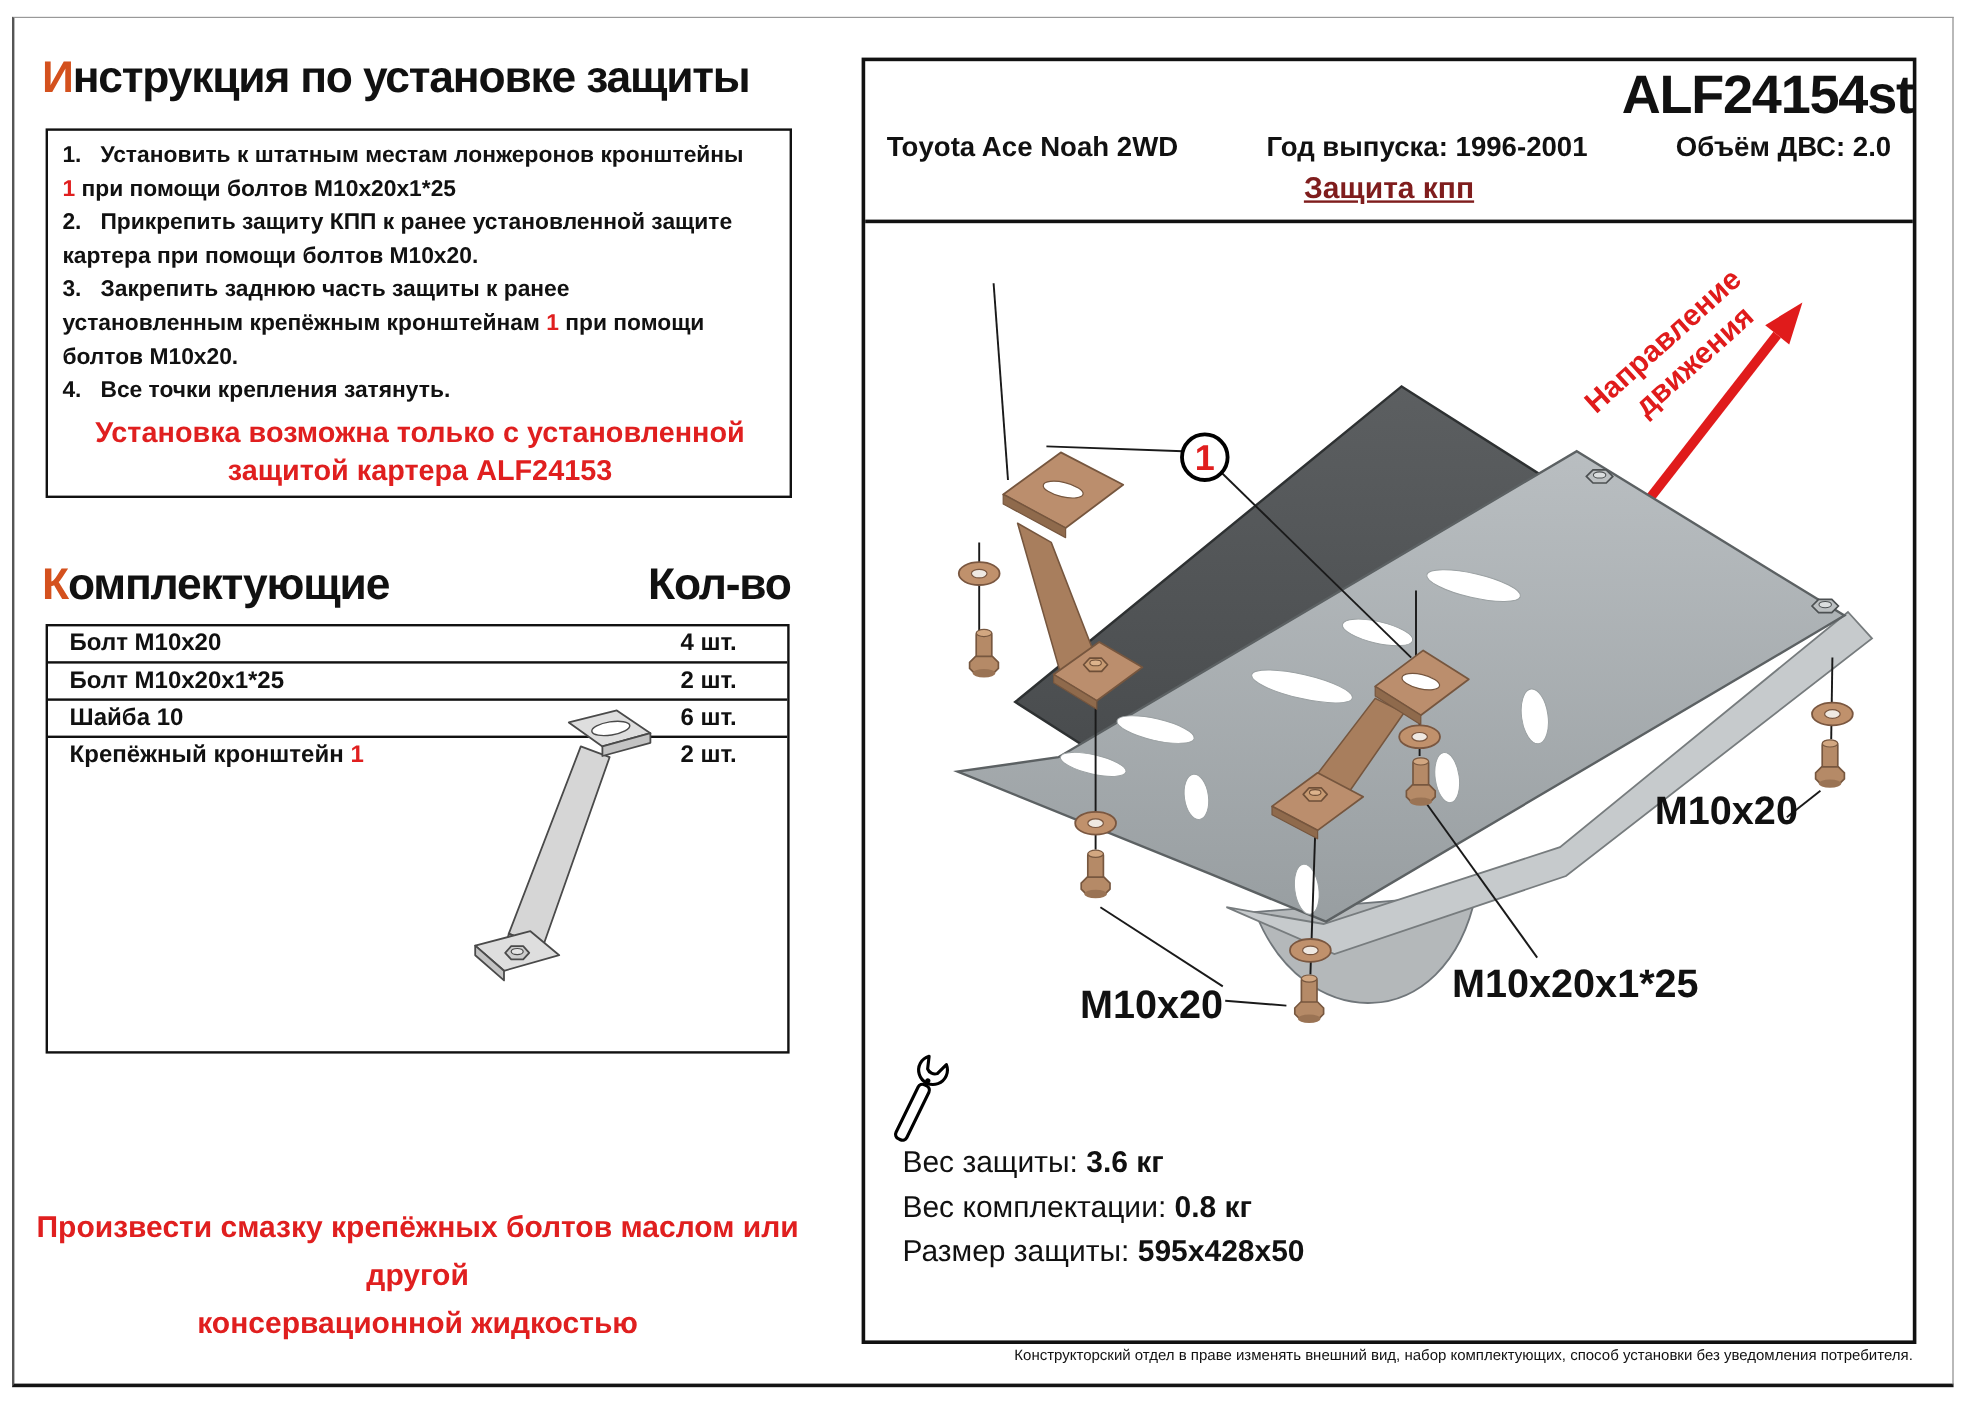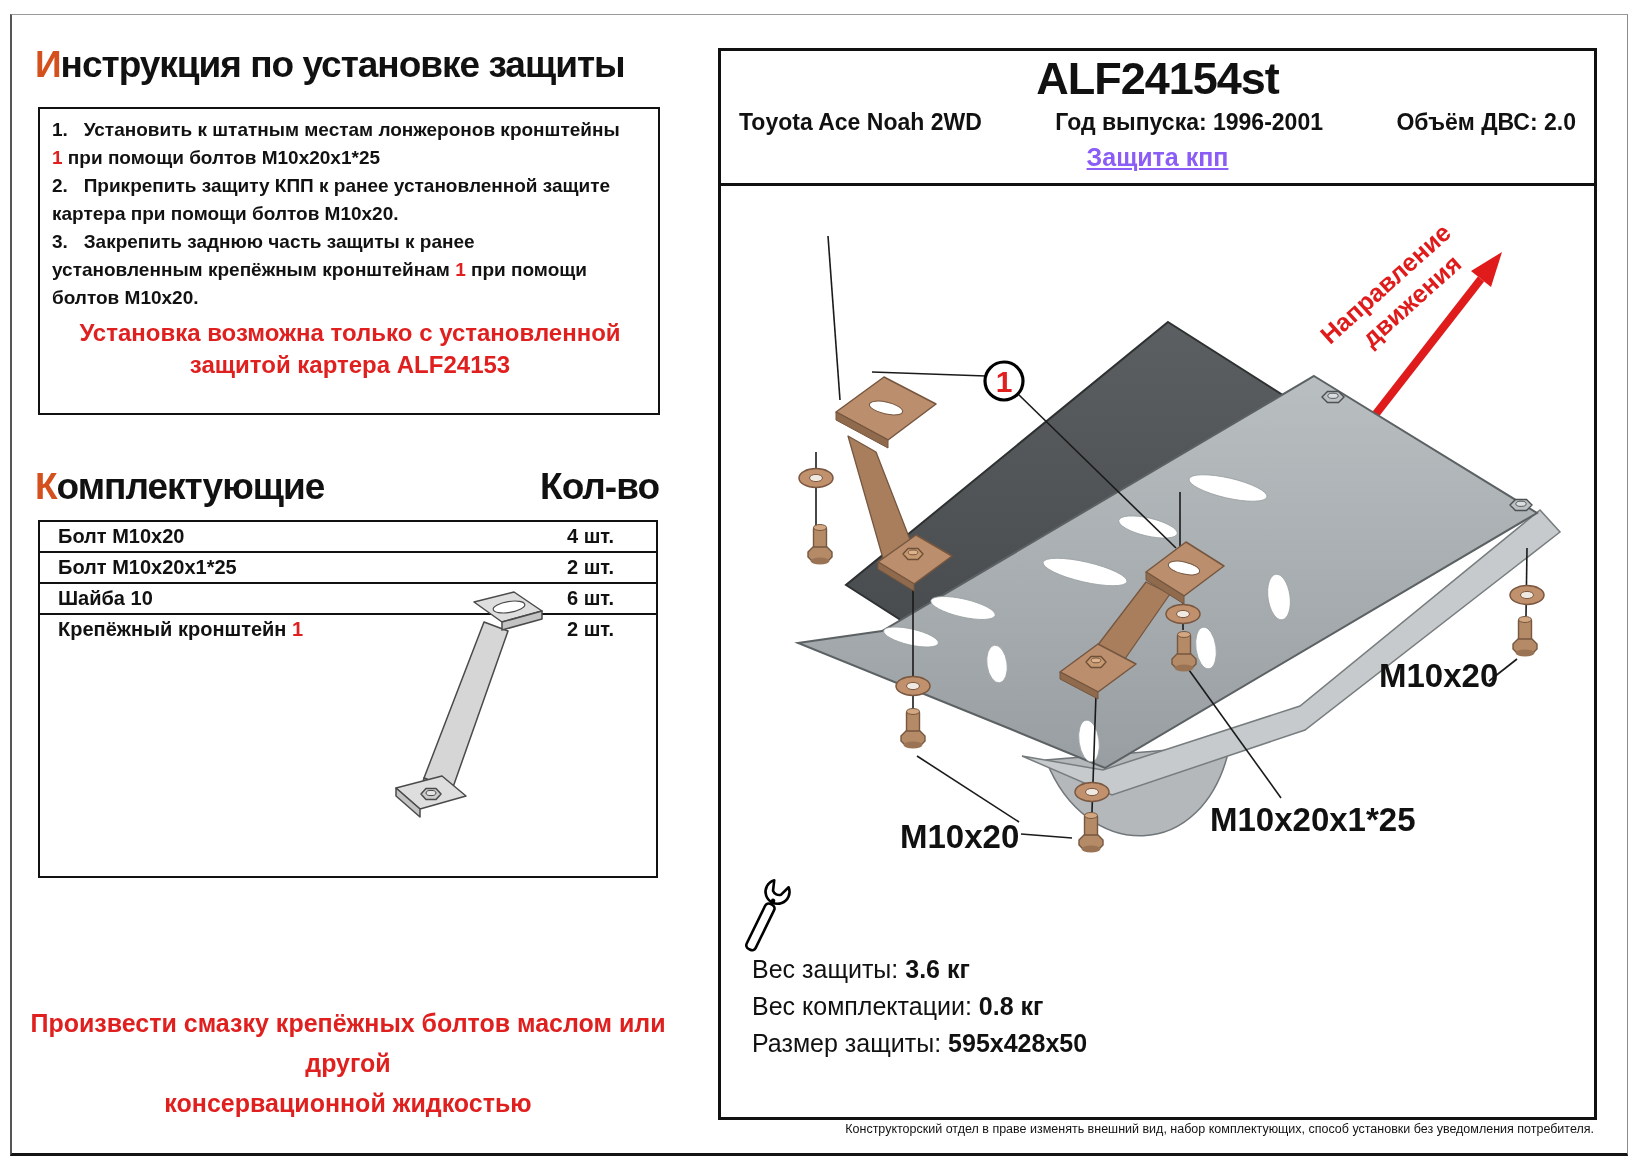--- a/index.html
+++ b/index.html
@@ -17,23 +17,23 @@
   #components-header{left:35px;top:466px;width:624px;display:flex;justify-content:space-between;font-size:37px;font-weight:bold;letter-spacing:-1px;color:#111;}
   #components-table{left:38px;top:520px;width:620px;height:358px;border:2px solid #111;box-sizing:border-box;text-decoration:underline;}
   .trow{position:relative;height:29px;line-height:28px;border-bottom:2px solid #111;font-size:20px;font-weight:bold;color:#111;}
   .trow.last{border-bottom:none;height:265px;}
   .tname{position:absolute;left:18px;top:0;white-space:nowrap;}
   .tqty{position:absolute;left:527px;top:0;white-space:nowrap;}
   #grease-note{left:18px;top:1003px;width:660px;text-align:center;font-size:25px;font-weight:bold;line-height:40px;color:#e01f1f;}
   
   #panel{left:718px;top:48px;width:879px;height:1072px;border:3px solid #111;box-sizing:border-box;}
   #panel-header{position:absolute;left:0;top:0;width:100%;height:135px;border-bottom:3px solid #111;box-sizing:border-box;}
-  #part-number{position:absolute;top:2px;width:100%;text-align:center;font-size:45px;font-weight:bold;letter-spacing:-1px;color:#111;}
+  #part-number{position:absolute;top:2px;width:100%;text-align:right;font-size:45px;font-weight:bold;letter-spacing:-1px;color:#111;}
   #header-row2{position:absolute;top:58px;left:0;width:100%;display:flex;justify-content:space-between;padding:0 18px;box-sizing:border-box;font-size:23px;font-weight:bold;color:#111;gap:43px;}
-  #panel-subtitle{position:absolute;top:92px;width:100%;text-align:center;font-size:25px;font-weight:bold;text-decoration:underline;color:#8b5cf6;}
+  #panel-subtitle{position:absolute;top:92px;width:100%;text-align:center;font-size:25px;font-weight:bold;text-decoration:underline;color:#7f1d1d;}
   #diagram{position:absolute;left:0;top:135px;width:873px;height:931px;}
   #specs-block{position:absolute;left:15px;top:900px;width:420px;z-index:3;}
   .spec-line{font-size:25px;line-height:37px;color:#111;white-space:nowrap;margin-left:16px;}
   .spec-line .bold{font-weight:bold;}
   #disclaimer{left:718px;top:1122px;width:876px;text-align:right;font-size:12.5px;color:#111;}
   #bracket-part-svg{left:388px;top:590px;}
   svg text{font-family:"Liberation Sans",sans-serif;}
 </style>
 </head>
 <body>
@@ -44,20 +44,21 @@
 
 <div class="abs" id="instruction-box">
   <div>
       <div class="iline"><span>1.   Установить к штатным местам лонжеронов кронштейны</span></div>
       <div class="iline"><span class="red">1</span><span> при помощи болтов М10х20х1*25</span></div>
       <div class="iline"><span>2.   Прикрепить защиту КПП к ранее установленной защите</span></div>
       <div class="iline"><span>картера при помощи болтов М10х20.</span></div>
       <div class="iline"><span>3.   Закрепить заднюю часть защиты к ранее</span></div>
       <div class="iline"><span>установленным крепёжным кронштейнам </span><span class="red">1</span><span> при помощи</span></div>
       <div class="iline"><span>болтов М10х20.</span></div>
+      <div class="iline"><span>4.   Все точки крепления затянуть.</span></div>
     </div>
   <div id="warning-note">
     <div>Установка возможна только с установленной</div>
     <div>защитой картера ALF24153</div>
   </div>
 </div>
 
 <div class="abs" id="components-header">
   <span><span class="accent">К</span><span>омплектующие</span></span>
   <span>Кол-во</span>

